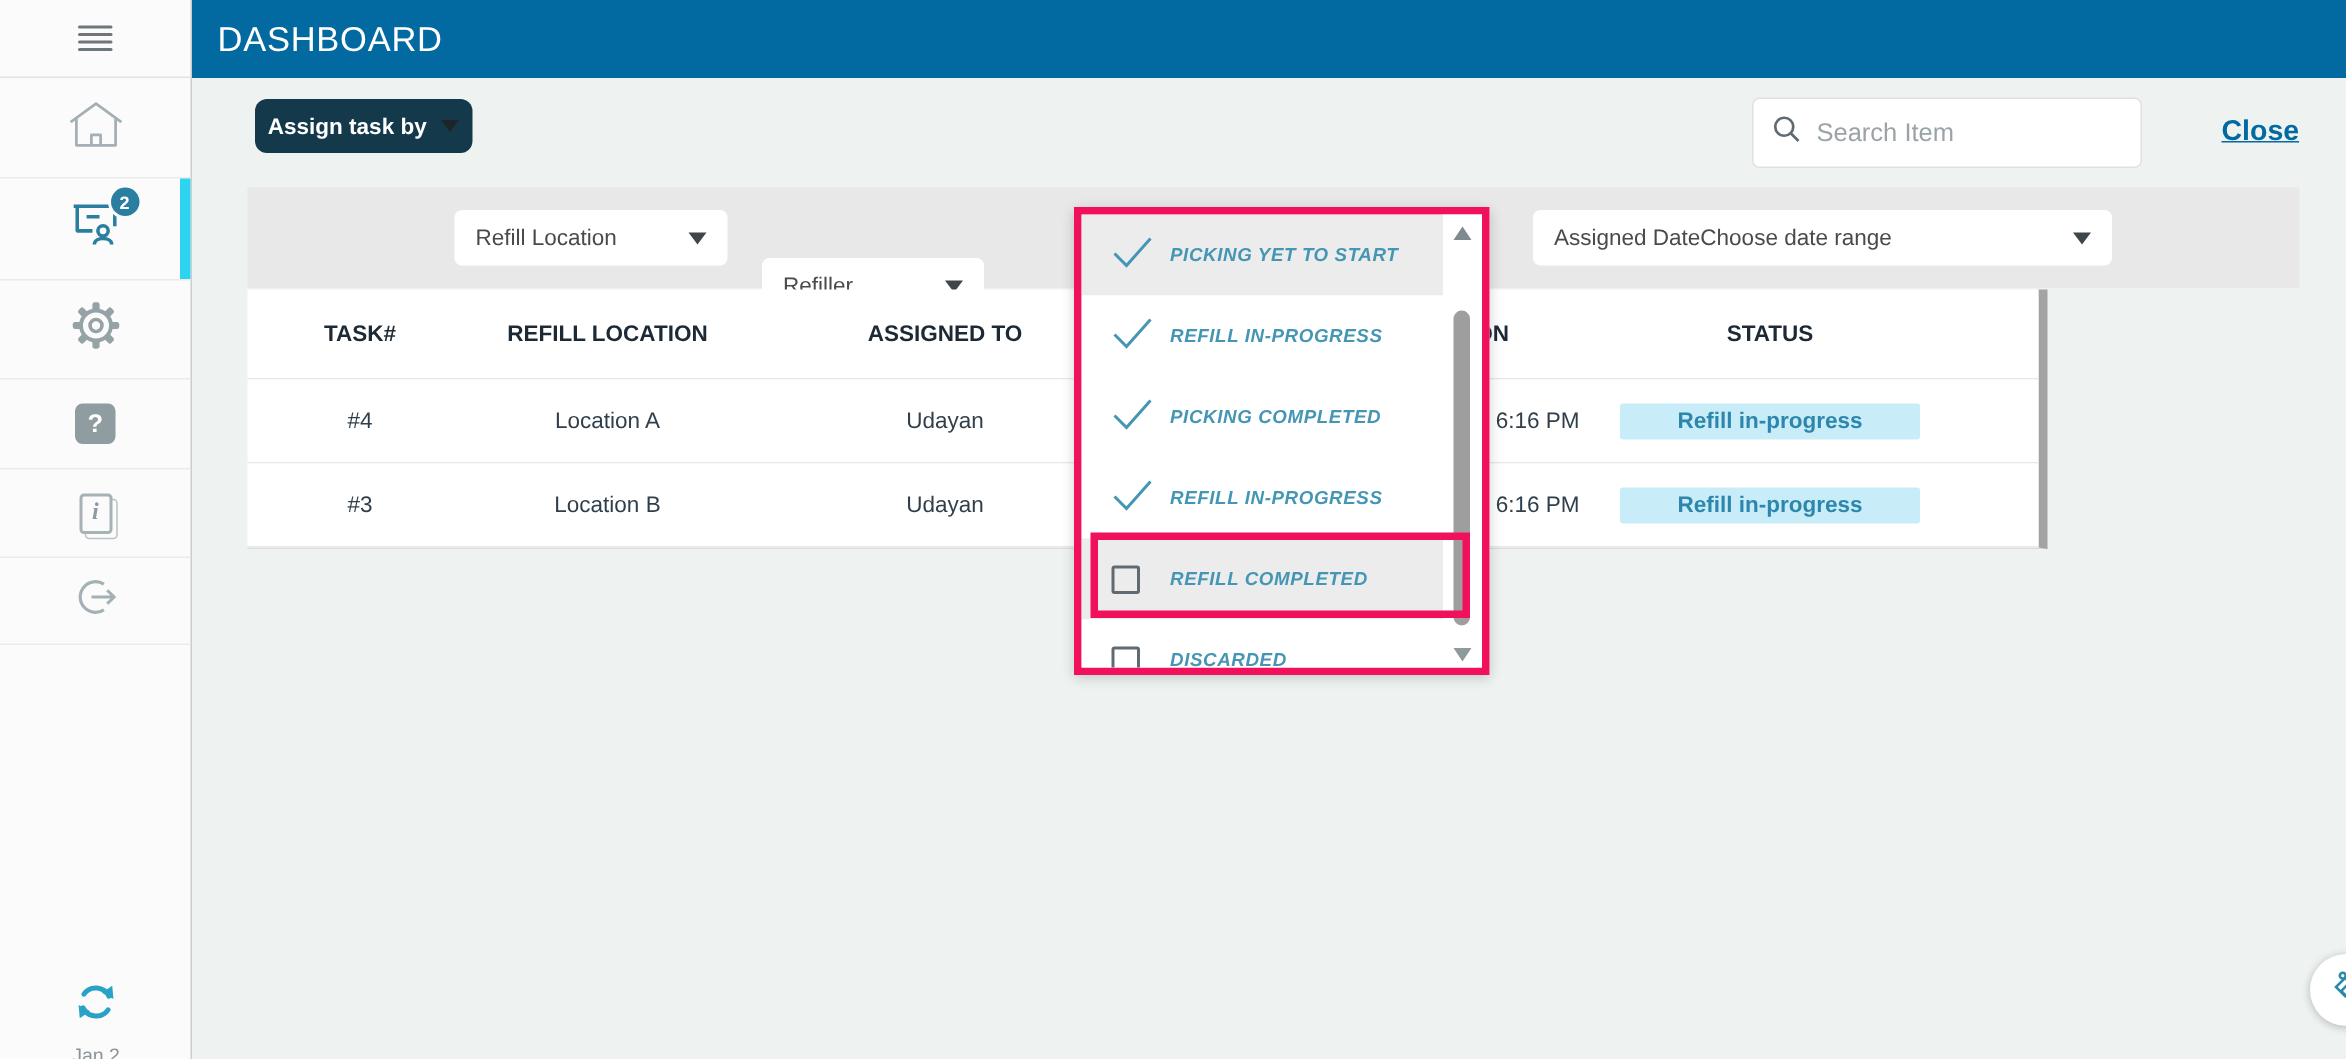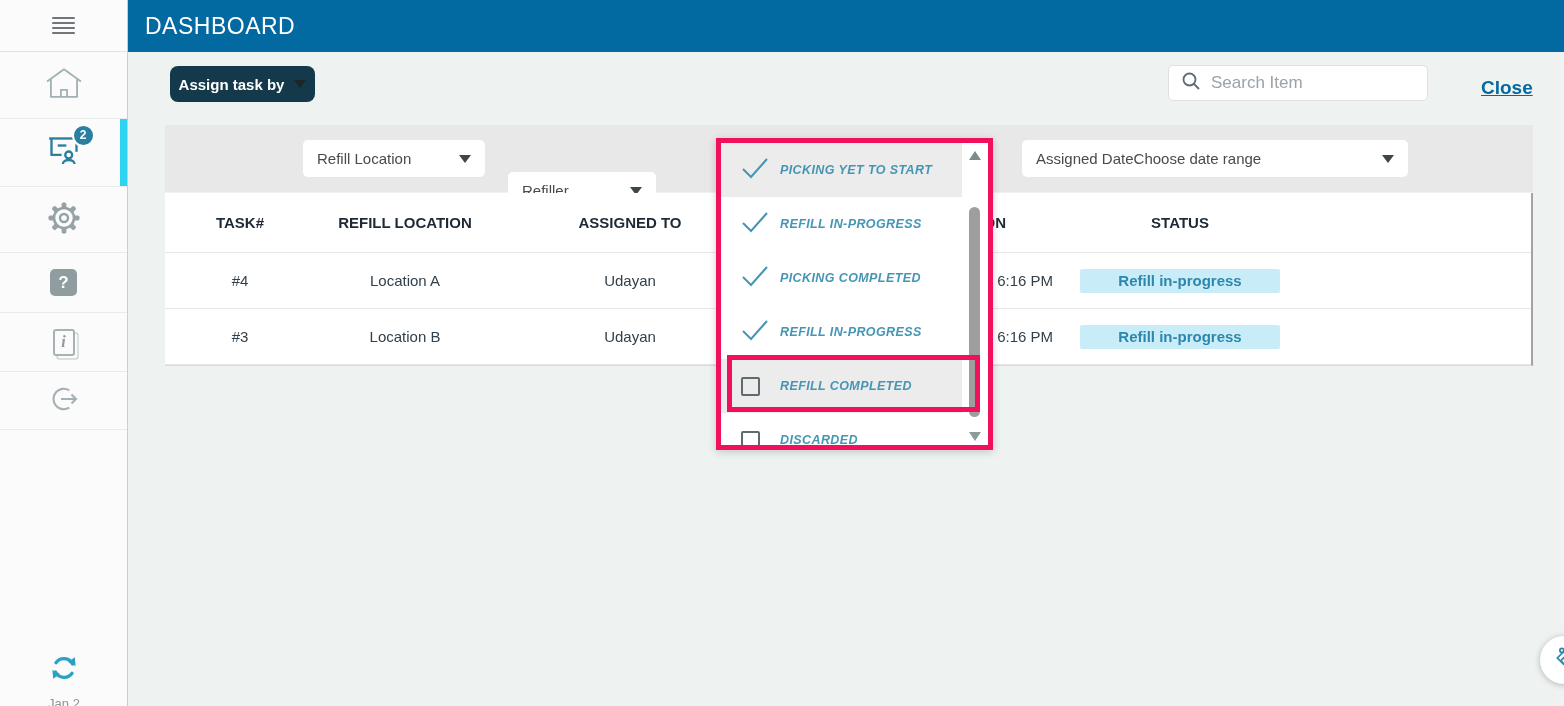--- a/index.html
+++ b/index.html
@@ -43,43 +43,43 @@
   .topbar h1 { color:#ffffff; font-size:23px; font-weight:500; letter-spacing:.5px; }
 
   
   .btn-assign { position:absolute; left:170px; top:66px; width:145px; height:36px;
                 background:#14394b; border:none; border-radius:8px; color:#fff; font-size:15px;
                 font-weight:bold; display:flex; align-items:center; justify-content:center; gap:10px;
                 cursor:pointer; font-family:inherit; }
   .caret { width:0; height:0; border-left:6px solid transparent; border-right:6px solid transparent;
            border-top:8px solid #1d2529; }
   .caret.gray { border-top-color:#3f464a; }
-  .search-box { position:absolute; left:1168px; top:65px; width:260px; height:36px; background:#fff;
+  .search-box { position:absolute; left:1168px; top:65px; width:260px; height:47px; background:#fff;
                 border:1px solid #e0e0e0; border-radius:5px; display:flex; align-items:center;
                 padding:0 12px; gap:10px; }
   .search-box input { border:none; outline:none; flex:1; font-size:17px; color:#333;
                       font-family:inherit; background:transparent; }
   .search-box input::placeholder { color:#9aa3a8; }
   .close-link { position:absolute; left:1481px; top:77px; font-size:19px; font-weight:600;
                 color:#0369a1; text-decoration:underline; cursor:pointer; }
 
   
   .strip { position:absolute; left:165px; top:125px; width:1368px; height:67px; background:#e8e8e8; }
   .chip { position:absolute; top:15px; height:37px; background:#fff; border-radius:5px;
           display:flex; align-items:center; padding:0 14px; font-size:15px; color:#4a4a4a;
           cursor:pointer; }
   .chip .lbl { flex:1; }
   .chip1 { left:138px; width:182px; }
   .chip2 { left:343px; width:148px;margin-top:32px; }
   .chip-date { left:857px; width:386px; }
   .chip-date .lbl2 { flex:1; }
 
   
-  .tbl { position:absolute; left:165px; top:193px; width:1368px;
-         border-right:2px solid #a3a3a3; border-bottom:1px solid #d8dcdc; }
+  .tbl { position:absolute; left:165px; top:193px; width:1200px;
+         border-right:6px solid #a3a3a3; border-bottom:1px solid #d8dcdc; }
   .trow { display:flex; background:#fff; border-bottom:1px solid #e7e7e7; align-items:center; }
   .thead { height:60px; font-weight:bold; color:#1d2935; font-size:15px; }
   .tdata { height:56px; color:#313f4a; font-size:15px; }
   .c { display:flex; align-items:center; justify-content:center; overflow:visible; }
   .c1 { width:150px; } .c2 { width:180px; } .c3 { width:270px; }
   .c4 { width:365px; } .c5 { width:100px; } .c6 { flex:1; }
   .thead .c4 span { transform:translateX(6px); }
   .tdata .c4 { justify-content:flex-end; padding-right:77px; }
   .badge { width:200px; height:24px; background:#c8edf9; color:#2d87ac; font-weight:bold;
            font-size:15px; display:flex; align-items:center; justify-content:center;

